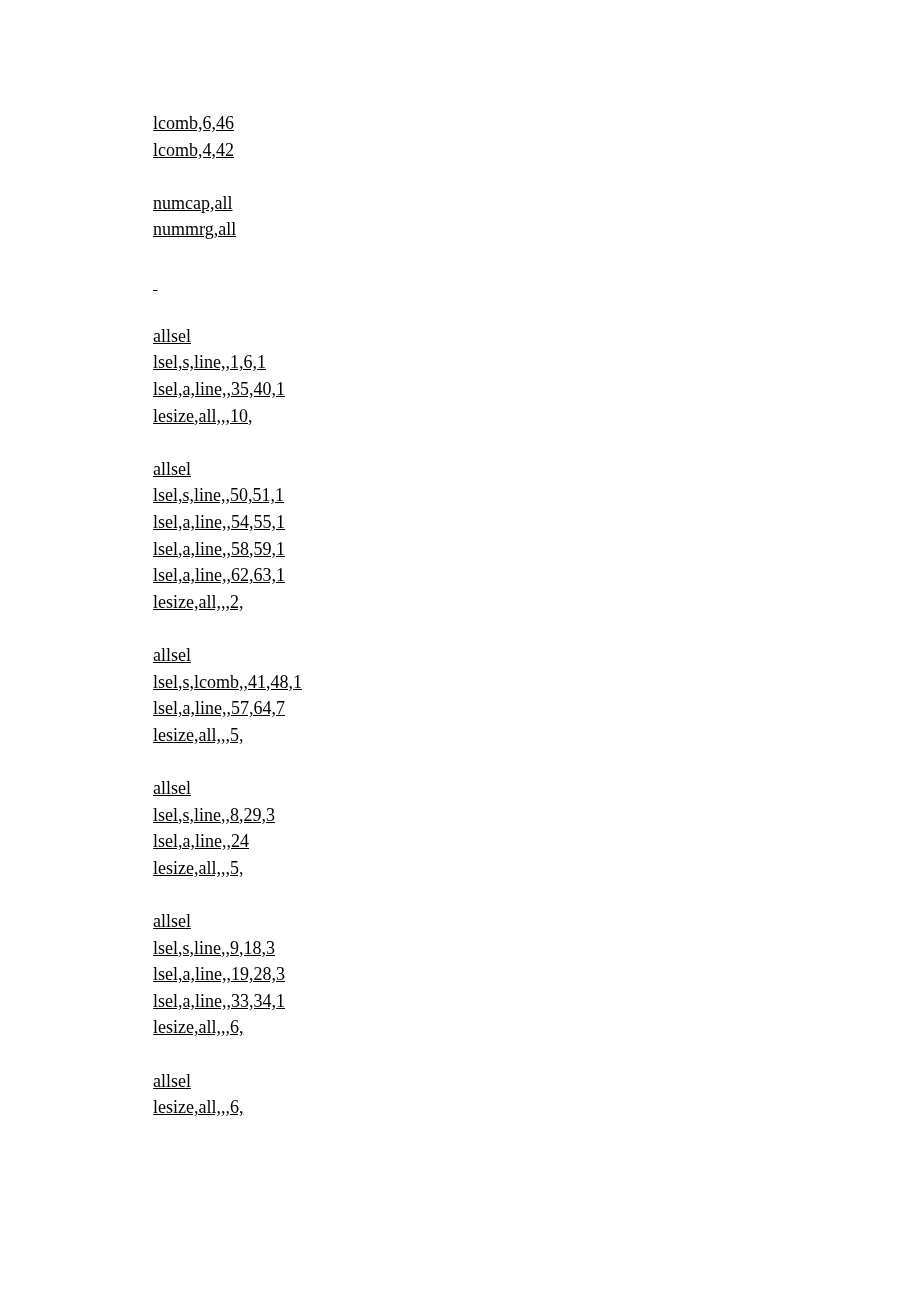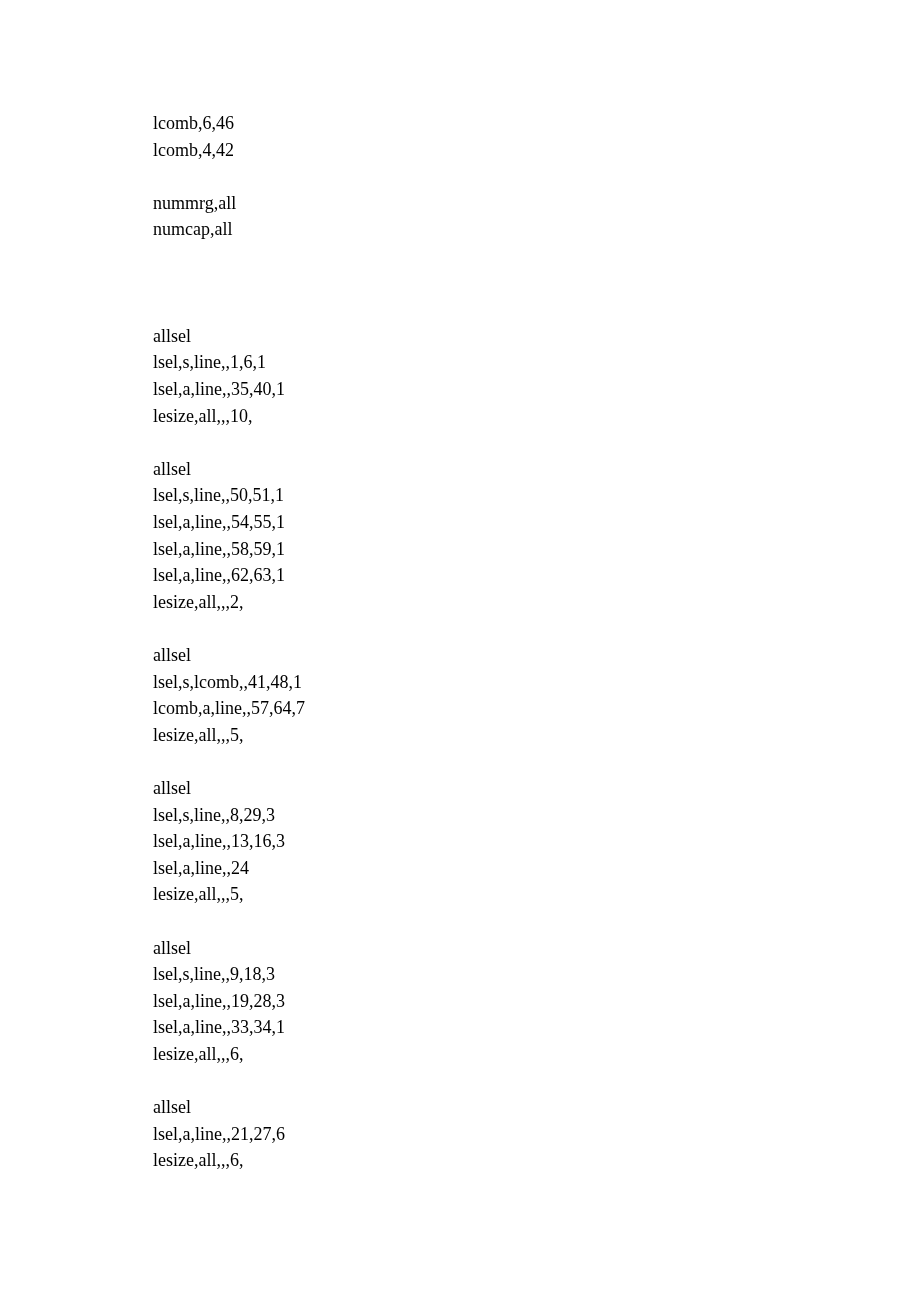--- a/index.html
+++ b/index.html
@@ -13,39 +13,40 @@
       height: 1302px;
       font-family: "Times New Roman", Times, serif;
       font-size: 18px;
       color: #000000;
       padding-top: 110px;
       padding-left: 153px;
       line-height: 1.48;
     }
     .line {
       white-space: pre;
+      text-decoration: underline;
     }
     .block {
       margin-bottom: 26.5px;
     }
     .block:last-child {
       margin-bottom: 0;
     }
   </style>
 </head>
 <body>
 
 <div id="content">
     <div class="block">
       <div class="line">lcomb,6,46</div>
       <div class="line">lcomb,4,42</div>
     </div>
     <div class="block">
+      <div class="line">numcap,all</div>
       <div class="line">nummrg,all</div>
-      <div class="line">numcap,all</div>
     </div>
     <div class="block">
       <div class="line">&nbsp;</div>
     </div>
     <div class="block">
       <div class="line">allsel</div>
       <div class="line">lsel,s,line,,1,6,1</div>
       <div class="line">lsel,a,line,,35,40,1</div>
       <div class="line">lesize,all,,,10,</div>
     </div>
@@ -53,35 +54,33 @@
       <div class="line">allsel</div>
       <div class="line">lsel,s,line,,50,51,1</div>
       <div class="line">lsel,a,line,,54,55,1</div>
       <div class="line">lsel,a,line,,58,59,1</div>
       <div class="line">lsel,a,line,,62,63,1</div>
       <div class="line">lesize,all,,,2,</div>
     </div>
     <div class="block">
       <div class="line">allsel</div>
       <div class="line">lsel,s,lcomb,,41,48,1</div>
-      <div class="line">lcomb,a,line,,57,64,7</div>
+      <div class="line">lsel,a,line,,57,64,7</div>
       <div class="line">lesize,all,,,5,</div>
     </div>
     <div class="block">
       <div class="line">allsel</div>
       <div class="line">lsel,s,line,,8,29,3</div>
-      <div class="line">lsel,a,line,,13,16,3</div>
       <div class="line">lsel,a,line,,24</div>
       <div class="line">lesize,all,,,5,</div>
     </div>
     <div class="block">
       <div class="line">allsel</div>
       <div class="line">lsel,s,line,,9,18,3</div>
       <div class="line">lsel,a,line,,19,28,3</div>
       <div class="line">lsel,a,line,,33,34,1</div>
       <div class="line">lesize,all,,,6,</div>
     </div>
     <div class="block">
       <div class="line">allsel</div>
-      <div class="line">lsel,a,line,,21,27,6</div>
       <div class="line">lesize,all,,,6,</div>
     </div>
   </div>
 
 </body></html>

